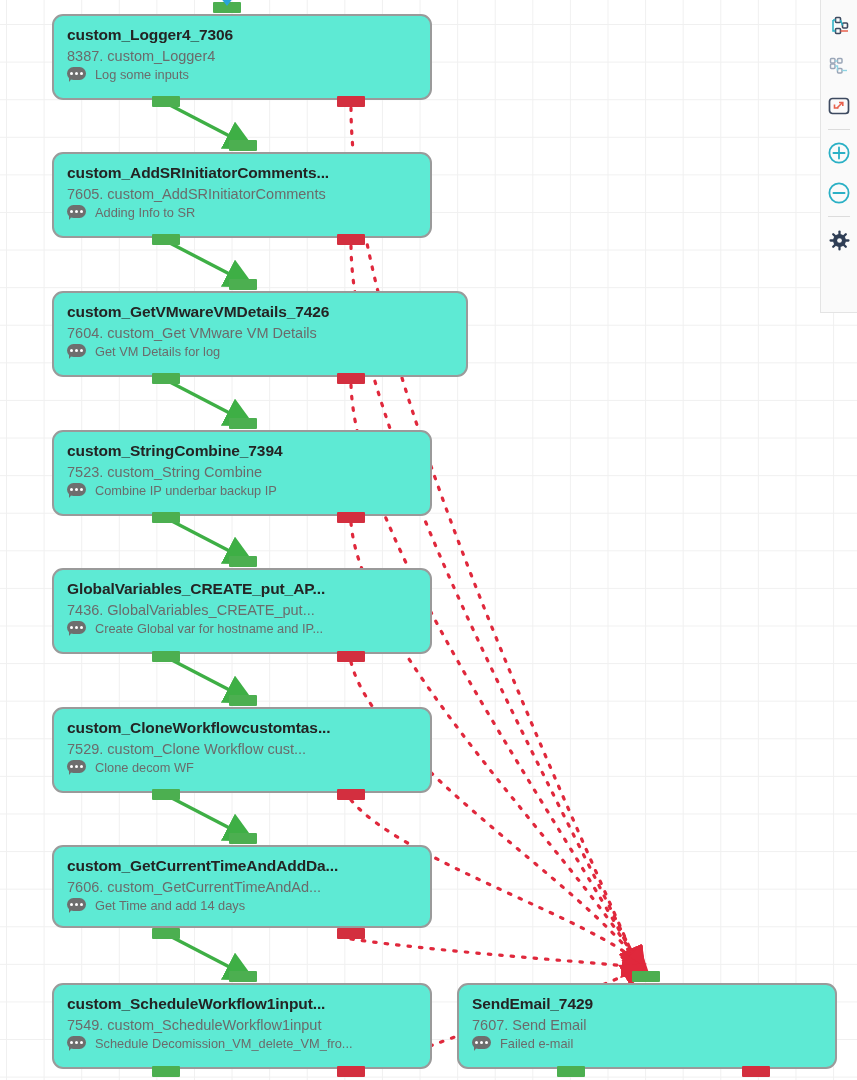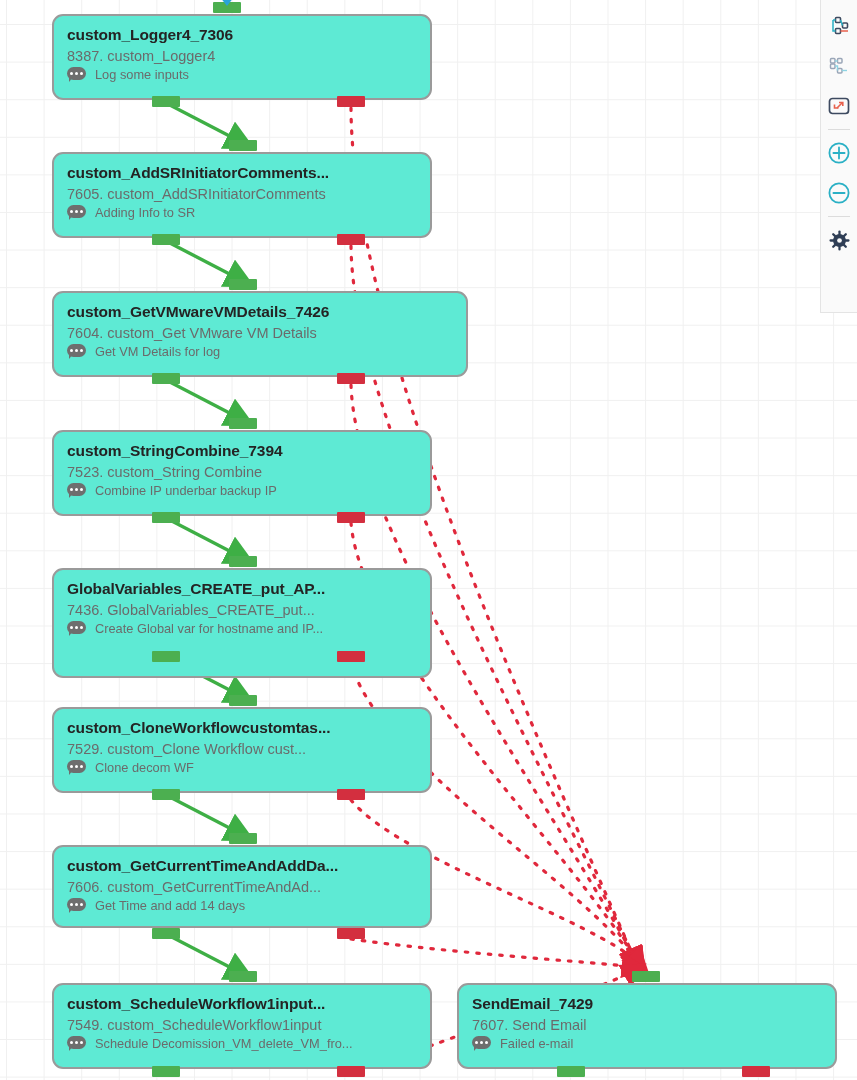--- a/index.html
+++ b/index.html
@@ -285,21 +285,21 @@
             <i></i>
           </span>
       </span>
       <span class="comment-text">Combine IP underbar backup IP</span>
     </div>
   </div>
   <div class="port out-ok" style="left:152px;top:512px;"></div>
   <div class="port out-err" style="left:337px;top:512px;"></div>
   <div class="port in-ok" style="left:229px;top:556px;"></div>
 
-  <div class="node" style="left:52px;top:568px;width:380px;height:110px;">
+  <div class="node" style="left:52px;top:568px;width:380px;height:86px;">
     <div class="node-title">GlobalVariables_CREATE_put_AP...</div>
     <div class="node-sub">7436. GlobalVariables_CREATE_put...</div>
     <div class="node-comment">
       <span class="comment-icon">
         <span class="bub"></span>
           <span class="tail"></span>
         <span class="dots">
             <i></i>
             <i></i>
             <i></i>

